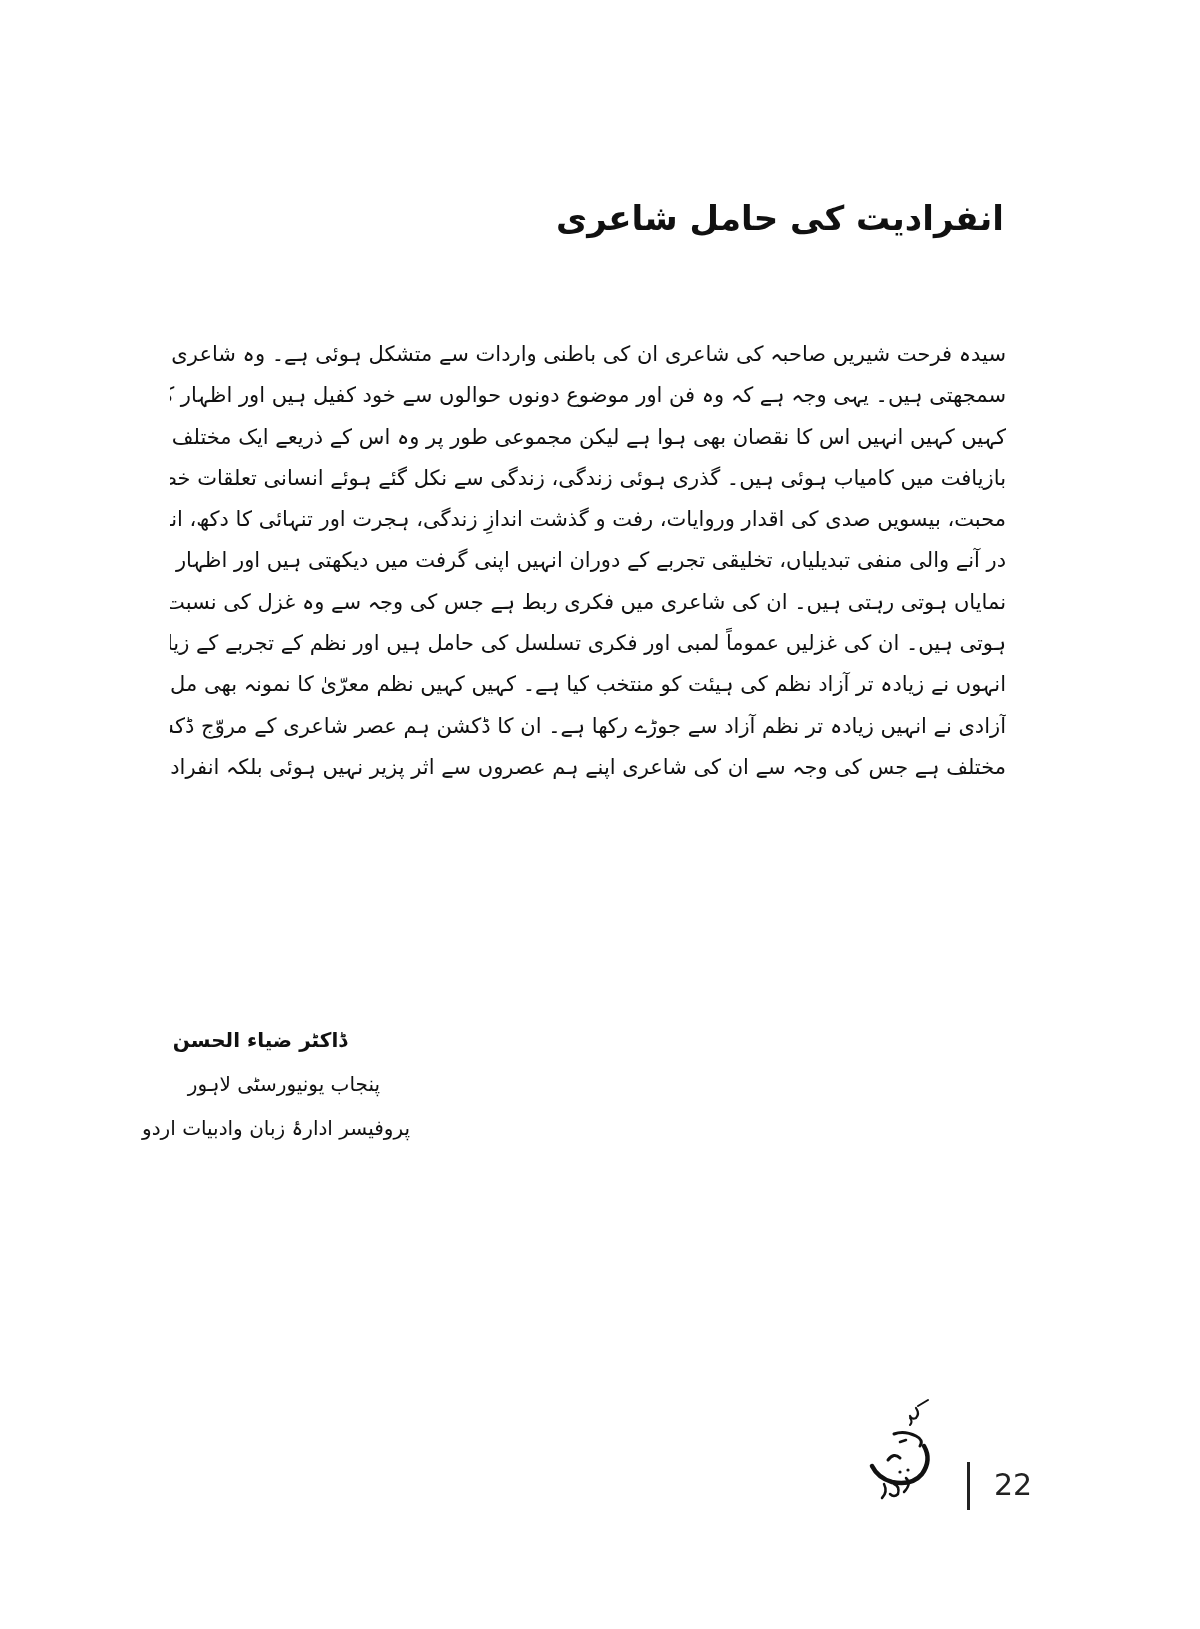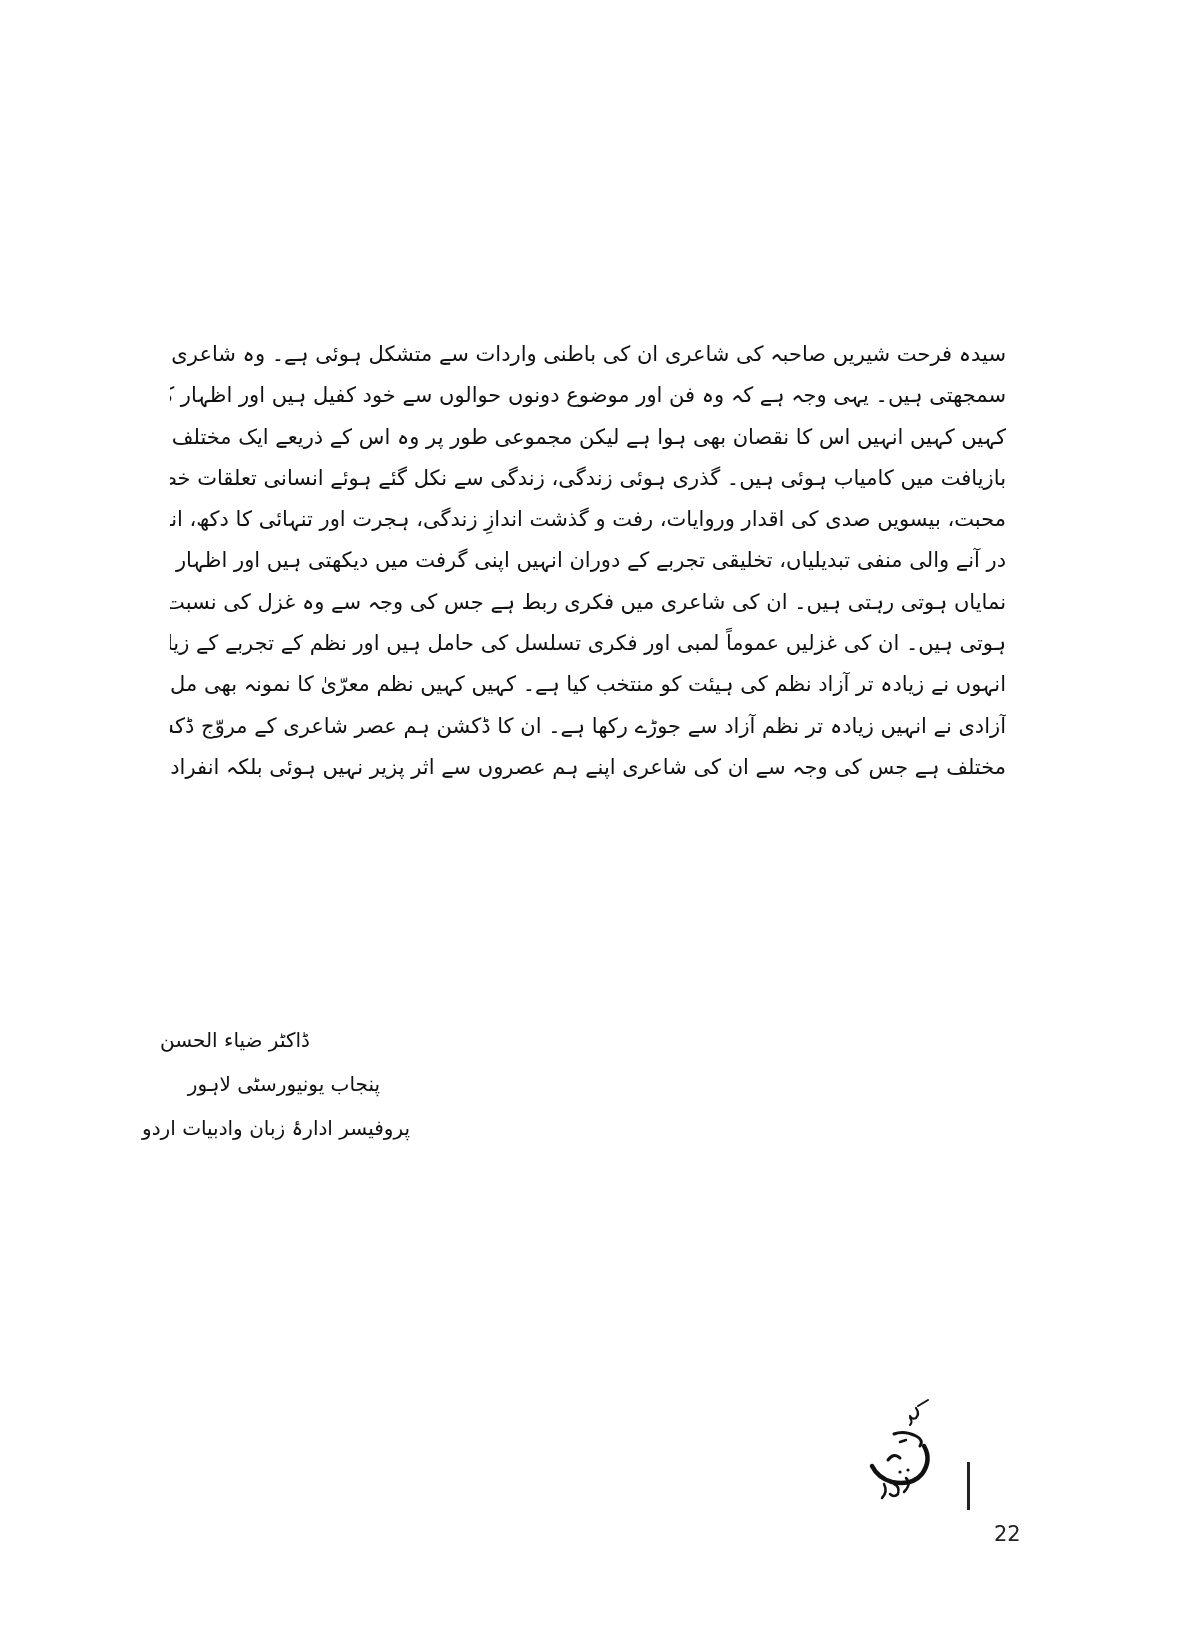--- a/index.html
+++ b/index.html
@@ -62,53 +62,54 @@
       width: 290px;
       direction: rtl;
       font-size: 20px;
       line-height: 44px;
       color: #111;
     }
     .signature .sig-line {
       display: block;
       white-space: nowrap;
     }
-    .sig-name { text-align: left; padding-right: 90px; font-weight: normal; }
+    .sig-name { text-align: center; padding-right: 90px; font-weight: bold; }
     .sig-role { text-align: right; padding-right: 40px; }
     .sig-uni { text-align: right; padding-right: 70px; }
     .footer-logo {
       position: absolute;
       left: 866px;
       top: 1396px;
       width: 80px;
       height: 104px;
     }
     .footer-divider {
       position: absolute;
       left: 967px;
       top: 1462px;
       width: 3px;
       height: 48px;
       background: #222;
     }
     .page-number {
       position: absolute;
       left: 994px;
-      top: 1524px;
+      top: 1470px;
       font-family: "DejaVu Sans", sans-serif;
-      font-size: 21px;
+      font-size: 30px;
       color: #222;
       line-height: 1;
     }
   </style>
 </head>
 <body>
 
 <div class="page">
 
+  <h1 class="title" style="margin:0;">انفرادیت کی حامل شاعری</h1>
 
   <div class="body-text">
     <span class="line">سیدہ فرحت شیریں صاحبہ کی شاعری ان کی باطنی واردات سے متشکل ہوئی ہے۔ وہ شاعری کو ذات کا اظہار</span>
     <span class="line">سمجھتی ہیں۔ یہی وجہ ہے کہ وہ فن اور موضوع دونوں حوالوں سے خود کفیل ہیں اور اظہار کو فوقیت دیتی ہیں۔</span>
     <span class="line">کہیں کہیں انہیں اس کا نقصان بھی ہوا ہے لیکن مجموعی طور پر وہ اس کے ذریعے ایک مختلف تخلیقی تجربے کی</span>
     <span class="line">بازیافت میں کامیاب ہوئی ہیں۔ گذری ہوئی زندگی، زندگی سے نکل گئے ہوئے انسانی تعلقات خصوصاً ماں سے</span>
     <span class="line">محبت، بیسویں صدی کی اقدار وروایات، رفت و گذشت اندازِ زندگی، ہجرت اور تنہائی کا دکھ، انسانی رویوں میں</span>
     <span class="line">در آنے والی منفی تبدیلیاں، تخلیقی تجربے کے دوران انہیں اپنی گرفت میں دیکھتی ہیں اور اظہار و اسلوب میں</span>
     <span class="line">نمایاں ہوتی رہتی ہیں۔ ان کی شاعری میں فکری ربط ہے جس کی وجہ سے وہ غزل کی نسبت نظم کی شاعرہ محسوس</span>
     <span class="line">ہوتی ہیں۔ ان کی غزلیں عموماً لمبی اور فکری تسلسل کی حامل ہیں اور نظم کے تجربے کے زیادہ قریب ہیں۔ نظم میں</span>

